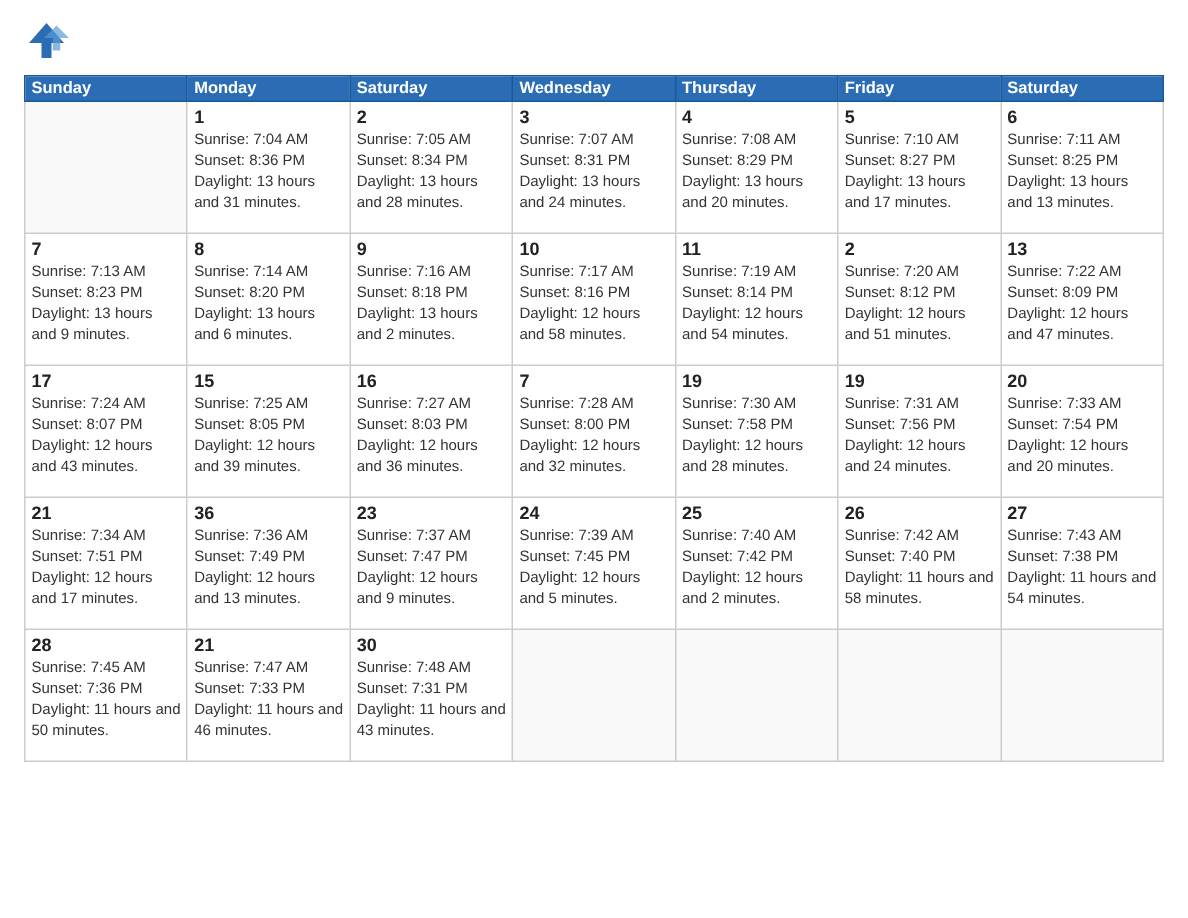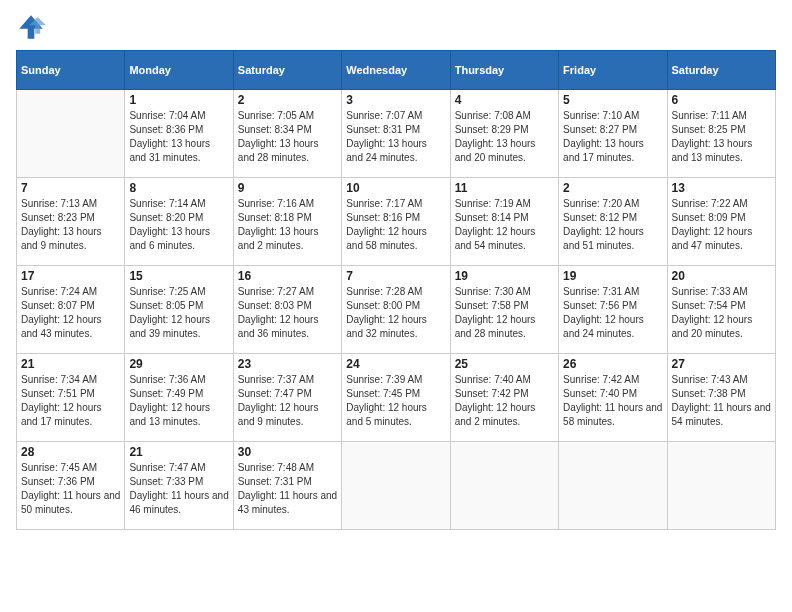--- a/index.html
+++ b/index.html
@@ -62,21 +62,21 @@
     .calendar {
       width: 100%;
       border-collapse: collapse;
       table-layout: fixed;
     }
     .calendar th {
       background: #2a6db5;
       color: #fff;
       font-size: 11px;
       font-weight: bold;
-      padding: 13px 4px;
+      padding: 2px 4px;
       text-align: left;
       border: 1px solid #1a5a9a;
     }
     .calendar td {
       border: 1px solid #ccc;
       vertical-align: top;
       padding: 3px 4px;
       height: 88px;
       font-size: 9.5px;
       color: #333;
@@ -218,21 +218,21 @@
             <span class="day-num">20</span>
             <div class="day-info">Sunrise: 7:33 AM<br>Sunset: 7:54 PM<br>Daylight: 12 hours and 20 minutes.</div>
           </td>
         </tr>
         <tr>
           <td>
             <span class="day-num">21</span>
             <div class="day-info">Sunrise: 7:34 AM<br>Sunset: 7:51 PM<br>Daylight: 12 hours and 17 minutes.</div>
           </td>
           <td>
-            <span class="day-num">29</span>
+            <span class="day-num">36</span>
             <div class="day-info">Sunrise: 7:36 AM<br>Sunset: 7:49 PM<br>Daylight: 12 hours and 13 minutes.</div>
           </td>
           <td>
             <span class="day-num">23</span>
             <div class="day-info">Sunrise: 7:37 AM<br>Sunset: 7:47 PM<br>Daylight: 12 hours and 9 minutes.</div>
           </td>
           <td>
             <span class="day-num">24</span>
             <div class="day-info">Sunrise: 7:39 AM<br>Sunset: 7:45 PM<br>Daylight: 12 hours and 5 minutes.</div>
           </td>

